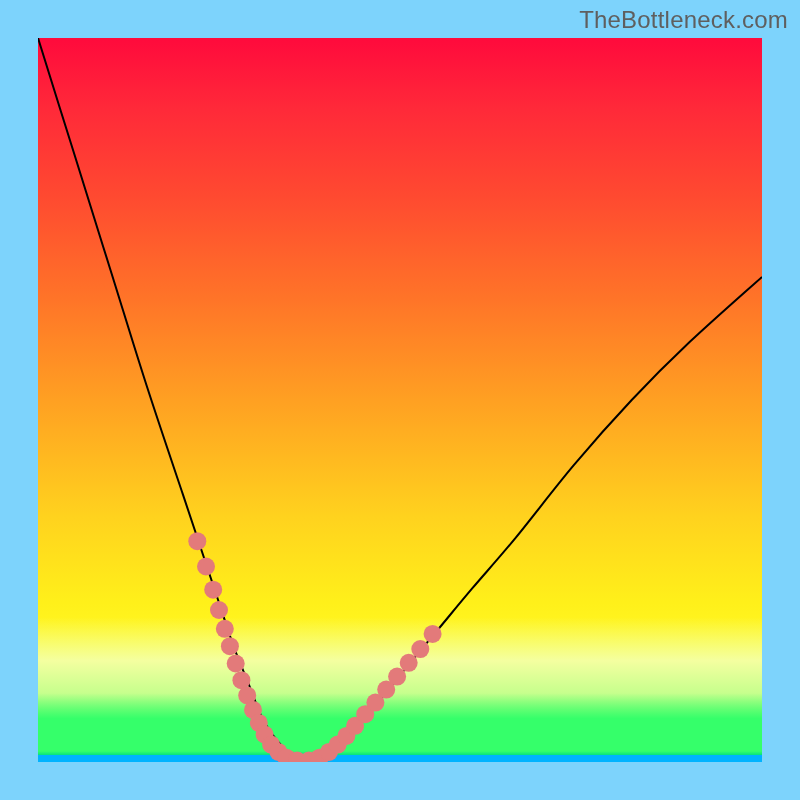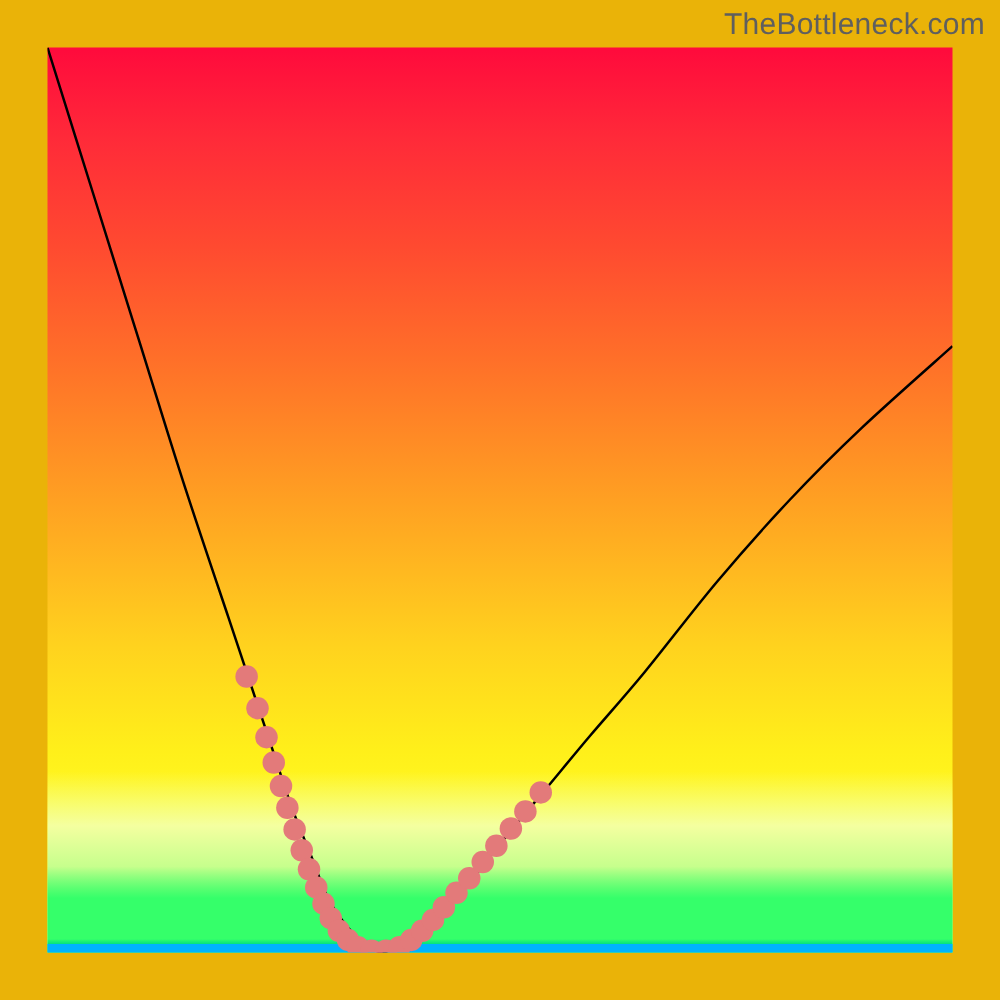--- a/index.html
+++ b/index.html
@@ -10,21 +10,21 @@
     background: #000;
     font-family: Arial, Helvetica, sans-serif;
     overflow: hidden;
   }
   .frame {
     position: absolute;
     left: 0;
     top: 0;
     width: 800px;
     height: 800px;
-    background: #eab308;
+    background: #7dd3fc;
   }
   .plot-area {
     position: absolute;
     left: 38px;
     top: 38px;
     width: 724px;
     height: 724px;
     
     background:
       

